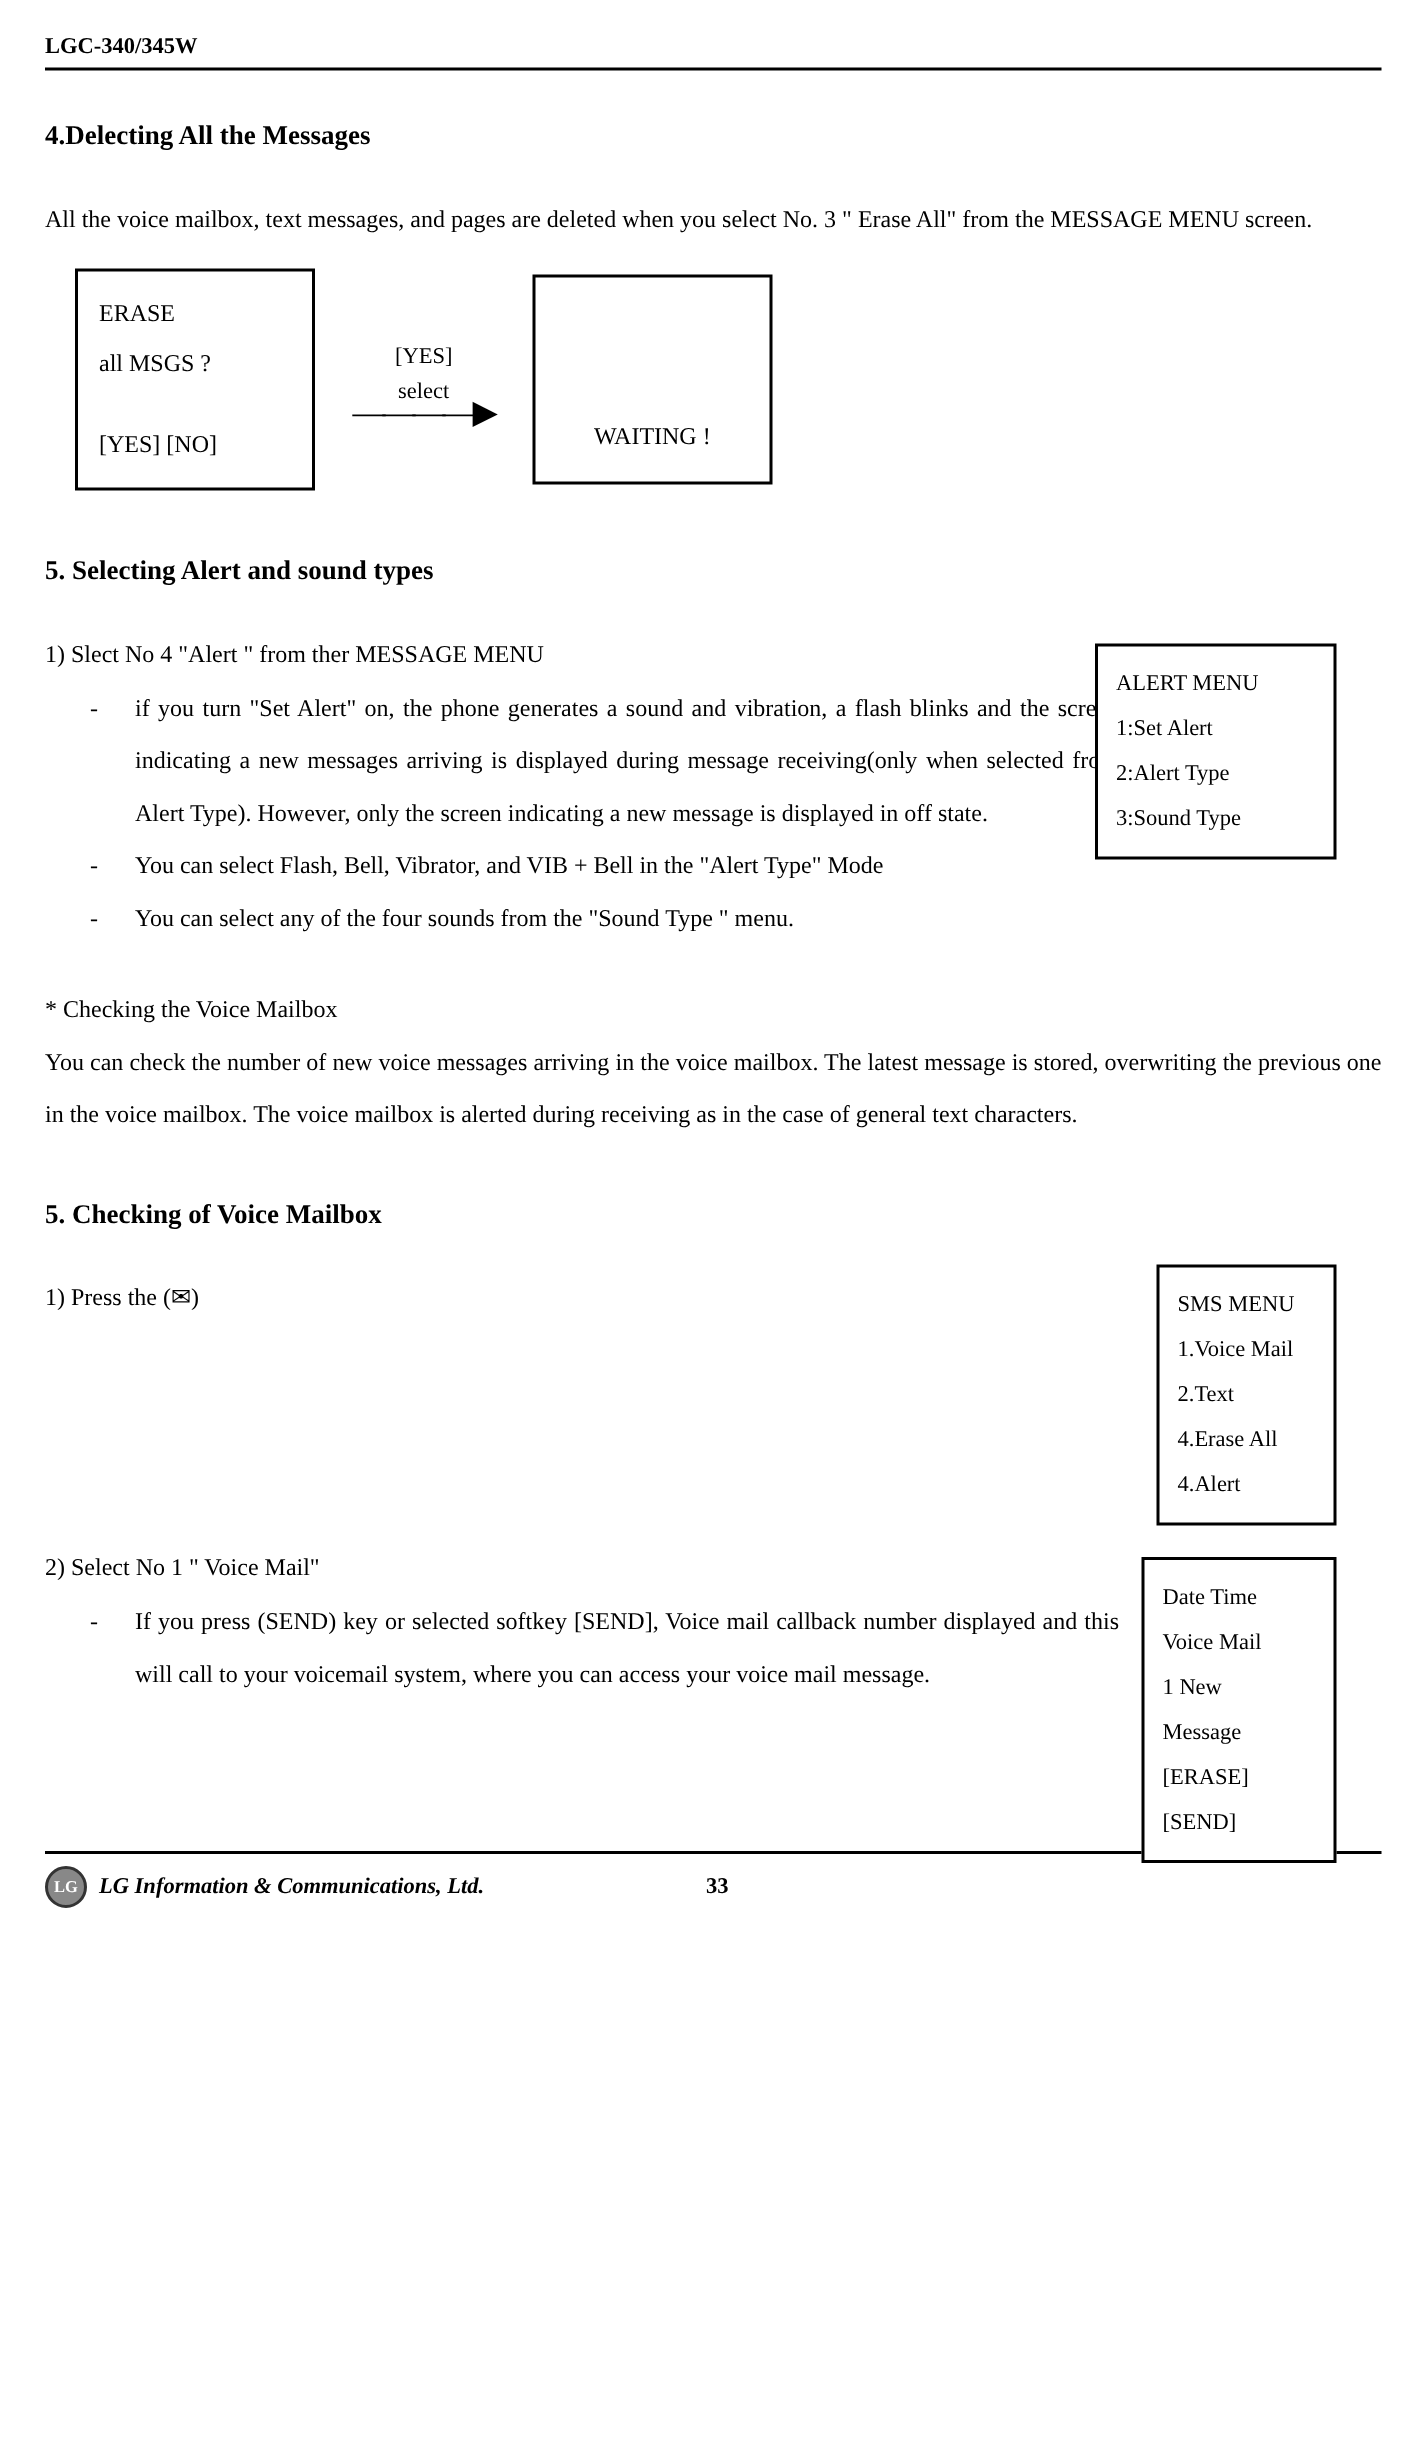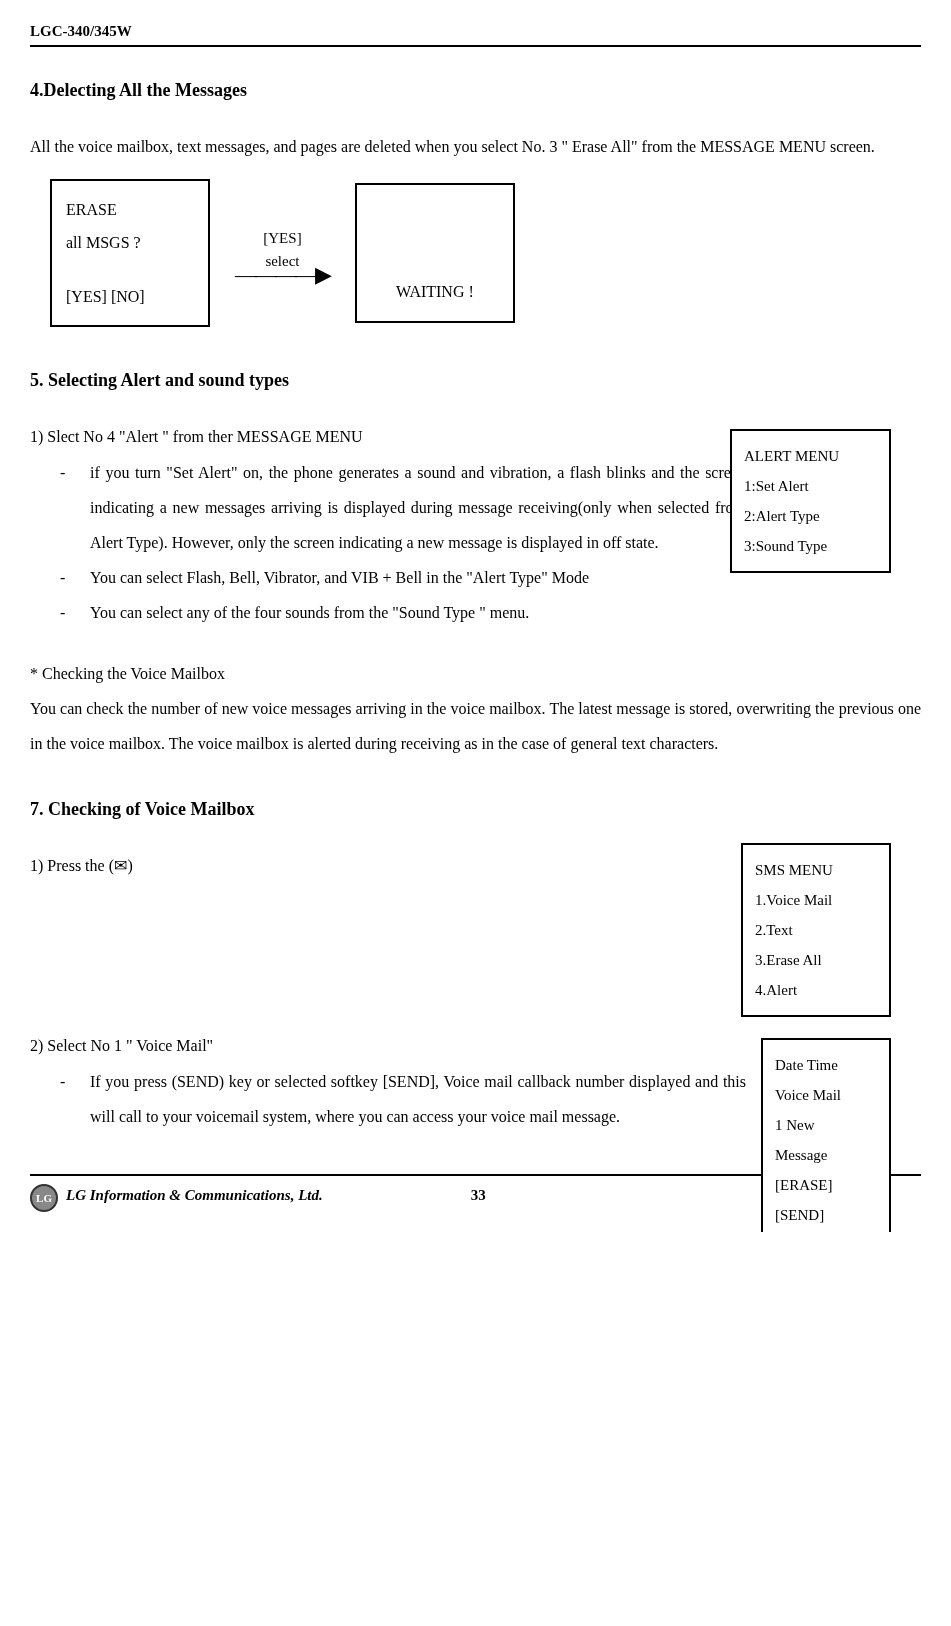--- a/index.html
+++ b/index.html
@@ -101,24 +101,24 @@
       position: relative;
     }
     .section5-content {
       padding-right: 175px;
     }
     .section6-content {
       position: relative;
     }
     .footer {
       border-top: 2px solid #000;
-      margin-top: 40px;
+      margin-top: 100px;
       padding-top: 8px;
       display: flex;
-      align-items: flex-start;
+      align-items: center;
       gap: 8px;
       font-style: italic;
       font-weight: bold;
       font-size: 15px;
     }
     .lg-logo {
       width: 28px;
       height: 28px;
       border: 2px solid #333;
       border-radius: 50%;
@@ -189,28 +189,28 @@
     </div>
   </div>
 </div>
 
 <div style="height:25px"></div>
 <div class="body-text" style="margin-bottom:0">* Checking the Voice Mailbox</div>
 <div class="body-text">You can check the number of new voice messages arriving in the voice mailbox. The latest message is stored, overwriting the previous one in the voice mailbox. The voice mailbox is alerted during receiving as in the case of general text characters.</div>
 
 <div style="height:20px"></div>
 
-<h2>7. Checking of Voice Mailbox</h2>
+<h2>5. Checking of Voice Mailbox</h2>
 
 <div class="section6-content">
-  <div class="side-box" style="top:-5px; width:150px;">
+  <div class="side-box" style="top:-5px; width:120px;">
     <div>SMS MENU</div>
     <div>1.Voice Mail</div>
     <div>2.Text</div>
-    <div>3.Erase All</div>
+    <div>4.Erase All</div>
     <div>4.Alert</div>
   </div>
 
   <div class="numbered-item">1) Press the    (✉)</div>
 
   <div style="height:145px"></div>
 
   <div class="side-box" style="top:190px; width:130px;">
     <div>Date      Time</div>
     <div>Voice Mail</div>

